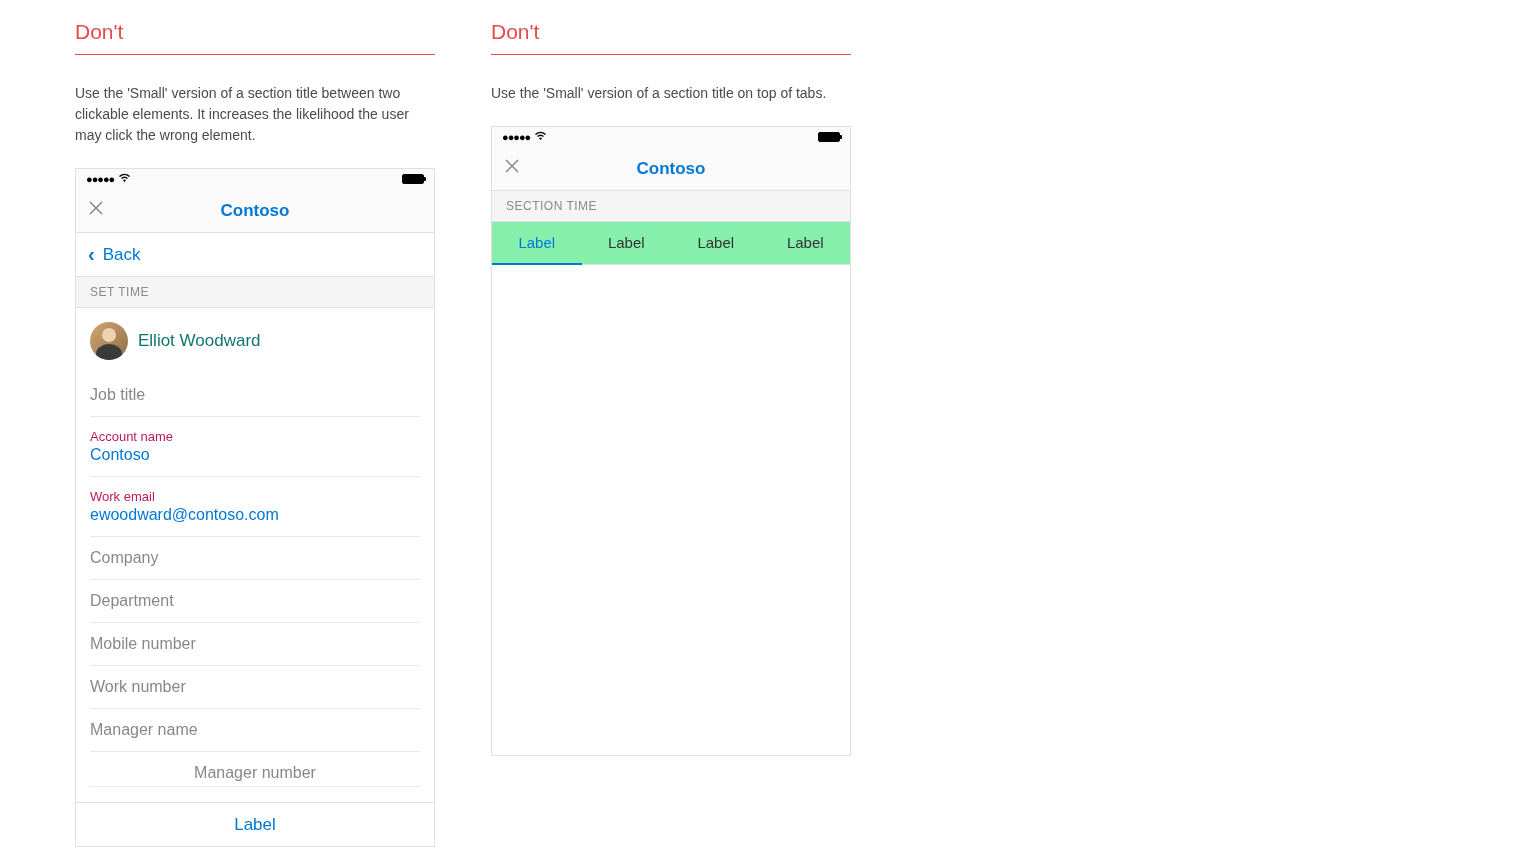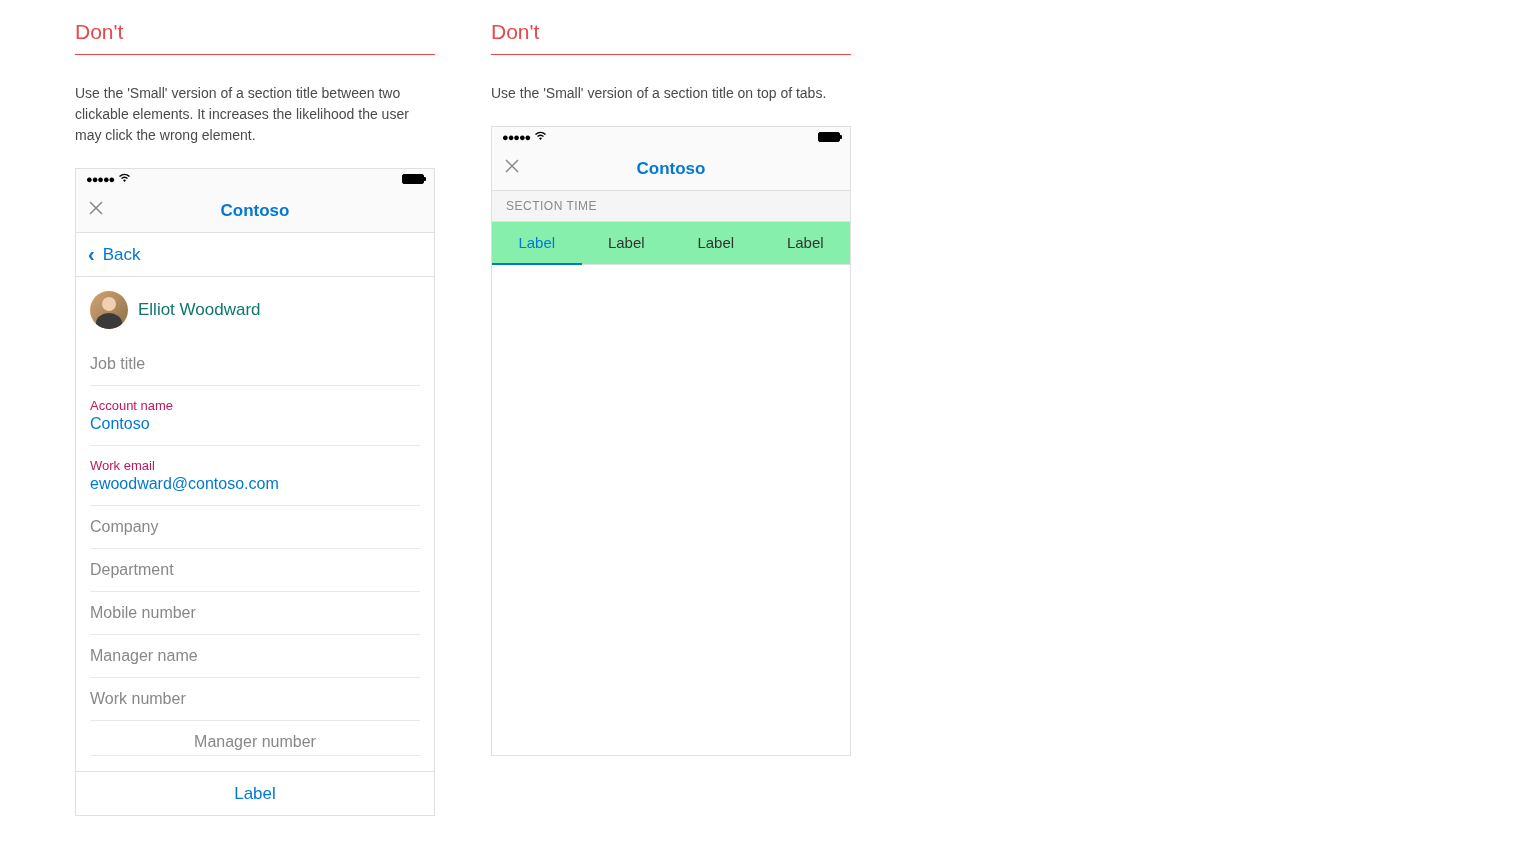--- a/index.html
+++ b/index.html
@@ -262,20 +262,21 @@
             </svg>
         </span>
         <span class="nav-title">Contoso</span>
       </div>
 
       <div class="back-row">
         <span class="chevron-left">‹</span>
         <span>Back</span>
       </div>
 
+      <div class="section-title">SET TIME</div>
 
       <div class="scrollable-content">
         <div class="contact-row">
           <div class="avatar"></div>
           <span class="contact-name">Elliot Woodward</span>
         </div>
 
         <div class="form-fields">
           <div class="field">
             <div class="field-placeholder">Job title</div>
@@ -291,24 +292,24 @@
           <div class="field">
             <div class="field-placeholder">Company</div>
           </div>
           <div class="field">
             <div class="field-placeholder">Department</div>
           </div>
           <div class="field">
             <div class="field-placeholder">Mobile number</div>
           </div>
           <div class="field">
+            <div class="field-placeholder">Work number</div>
+          </div>
+          <div class="field">
             <div class="field-placeholder">Manager name</div>
-          </div>
-          <div class="field">
-            <div class="field-placeholder">Work number</div>
           </div>
           <div class="field field-last-cut">
             <div class="field-placeholder">Manager number</div>
           </div>
         </div>
       </div>
 
       <div class="save-bar">
         <span class="save-button">Label</span>
       </div>

